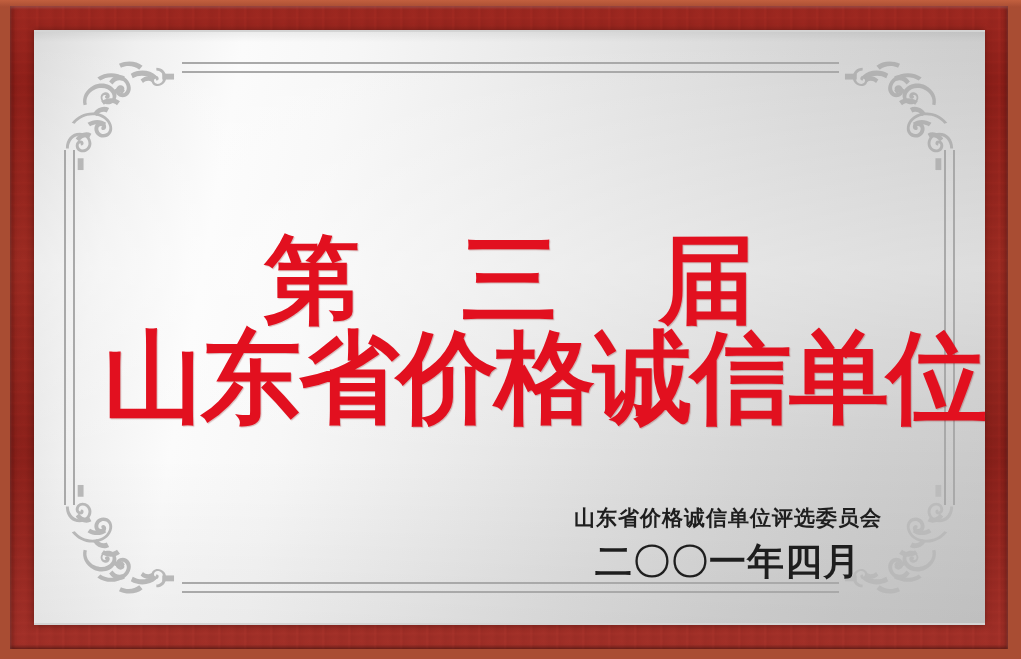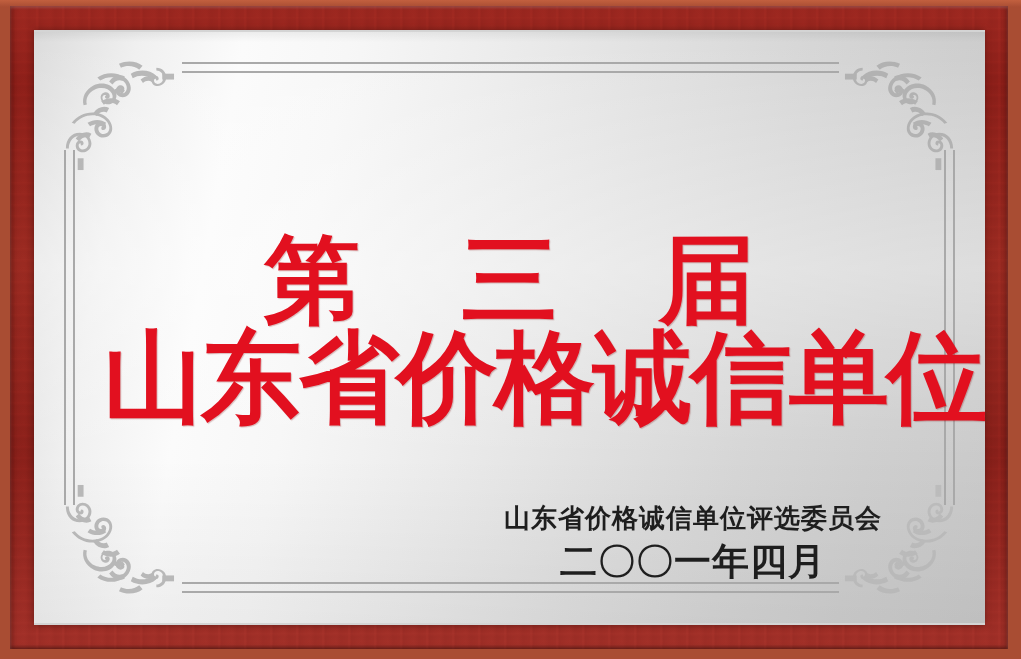--- a/index.html
+++ b/index.html
@@ -149,21 +149,21 @@
     text-shadow:1px 1px 1px rgba(120,0,0,.25);
   }
   .sign-block{
     position:absolute;right:103px;top:468px;
     text-align:center;
     color:#1e1e1e;
     font-family:"DejaVu Sans","Liberation Sans",sans-serif;
     font-weight:700;
   }
   .sign-org{
-    font-size:26px;line-height:36px;letter-spacing:1px;white-space:nowrap;
+    font-size:21px;line-height:36px;letter-spacing:1px;white-space:nowrap;
   }
   .sign-date{
     font-size:37px;line-height:36px;letter-spacing:1px;margin-top:8px;
   }
 </style>
 </head>
 <body>
 
 <div class="plaque">
 

